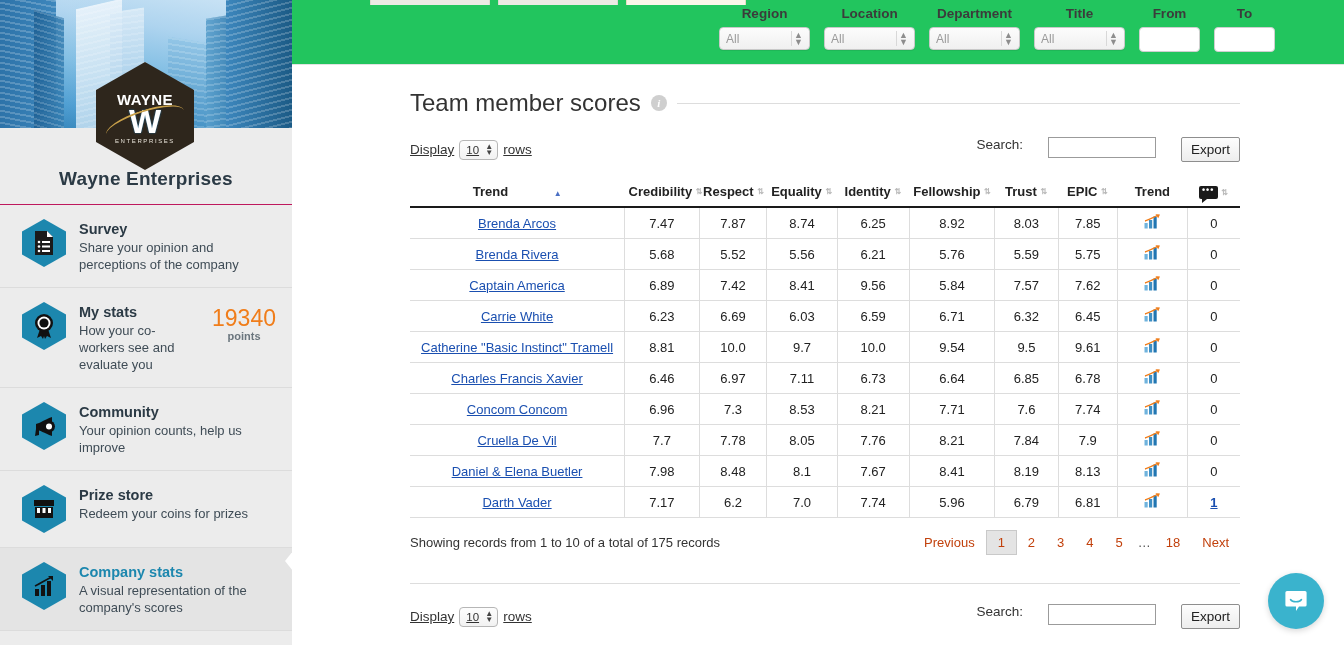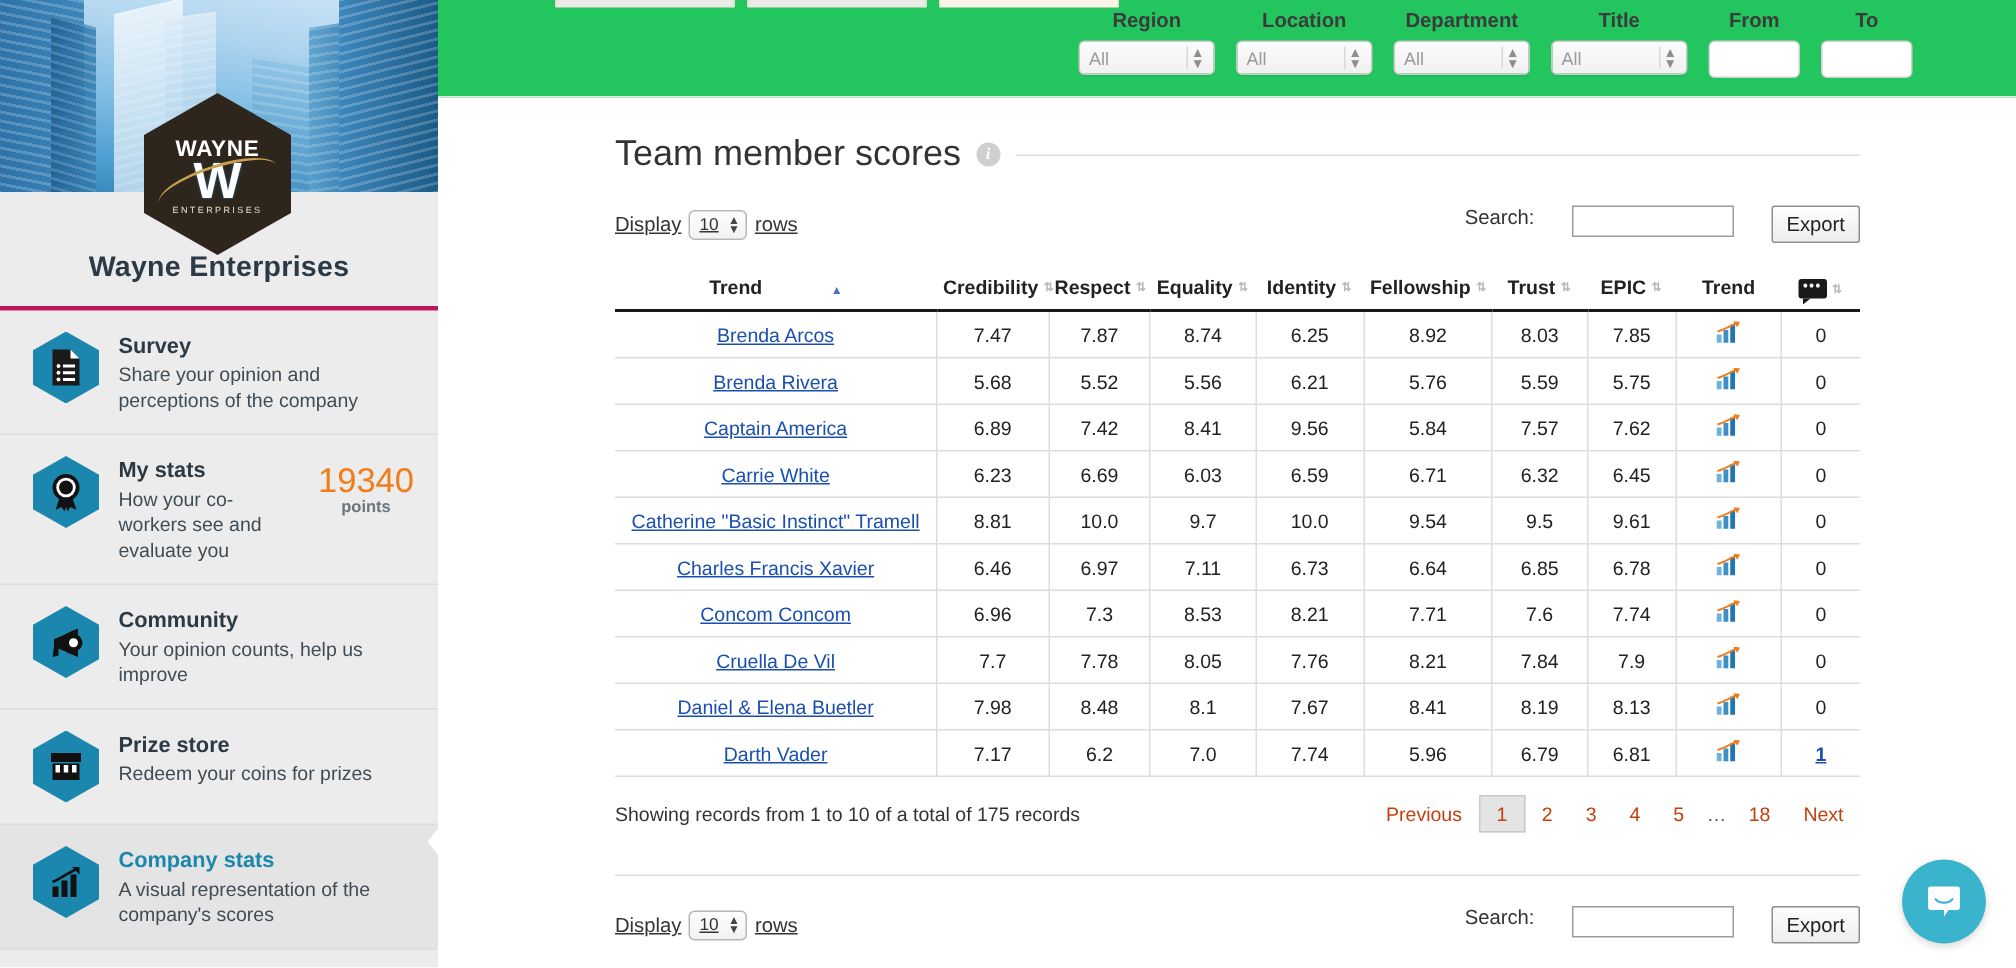--- a/index.html
+++ b/index.html
@@ -76,21 +76,21 @@
     border-radius: 50%;
   }
   .logo-ent {
     color: #e7e2d8; font-size: 6px; letter-spacing: 1.6px; margin-top: 2px; margin-bottom: 6px;
   }
   .org-name {
     text-align: center; font-size: 19px; font-weight: bold; color: #2b3a45;
     padding-top: 40px; padding-bottom: 14px; letter-spacing: .2px;
   }
 
-  .navlist { border-top: 3px solid #be185d; }
+  .navlist { border-top: 1px solid #be185d; }
   .navitem {
     display: flex; align-items: flex-start; gap: 13px;
     padding: 14px 16px 14px 22px;
     border-bottom: 1px solid #dcdcdc;
     cursor: pointer; position: relative;
     min-height: 62px;
   }
   .navitem.active { background: #e4e4e4; }
   .nav-icon {
     flex: 0 0 44px; width: 44px; height: 48px; position: relative;

